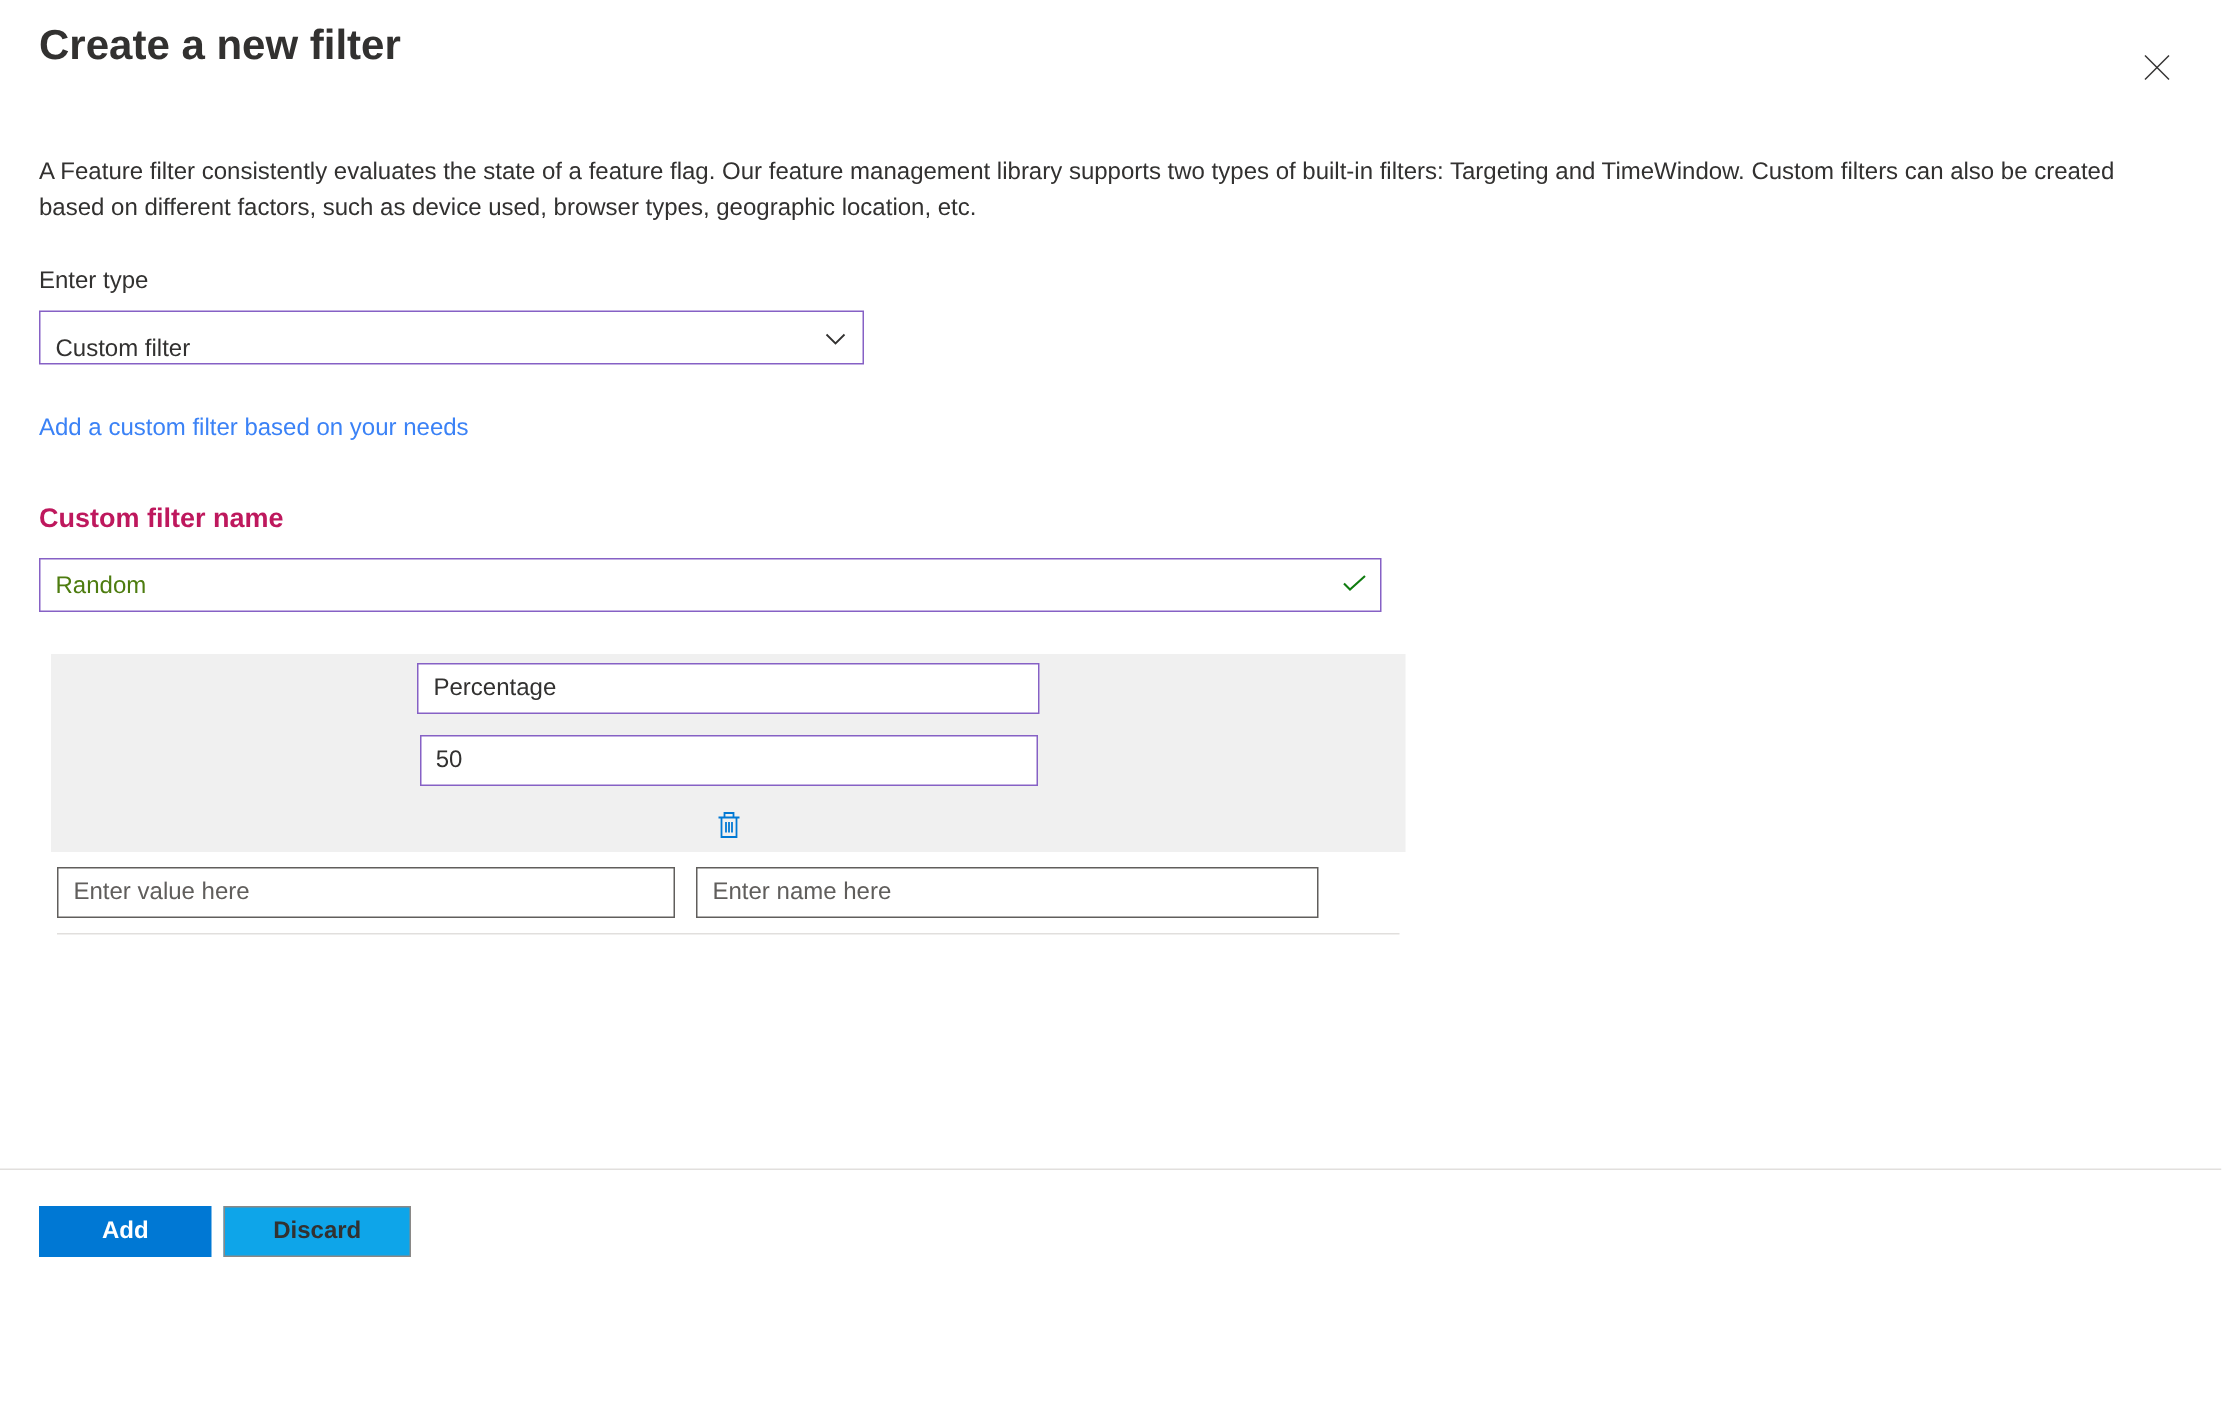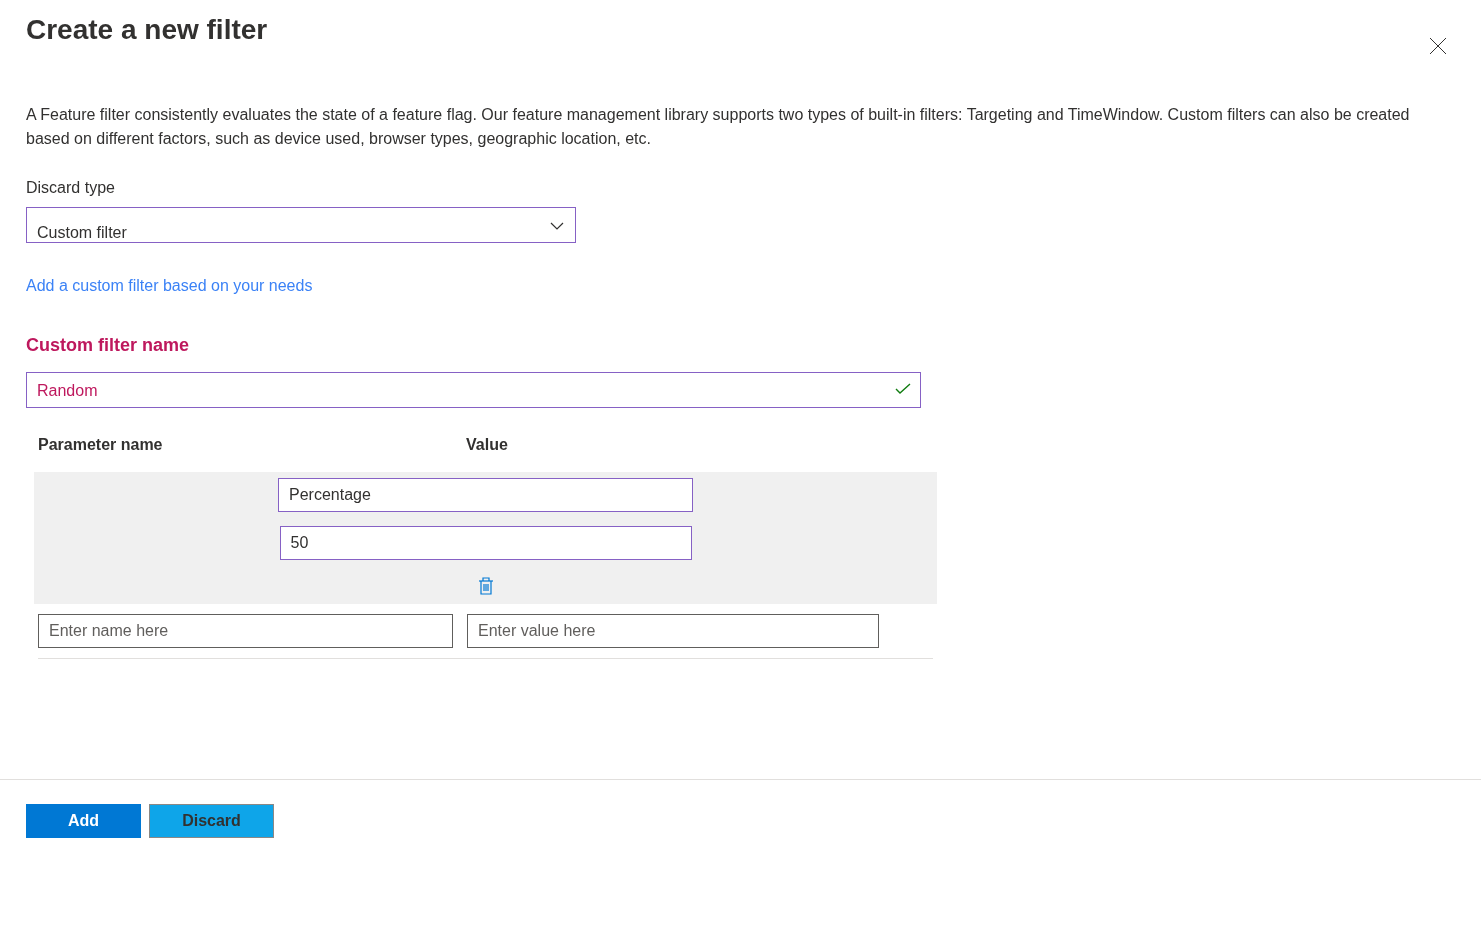--- a/index.html
+++ b/index.html
@@ -95,21 +95,21 @@
       position: relative;
       width: 895px;
       margin-bottom: 28px;
     }
     .name-input {
       width: 100%;
       height: 36px;
       border: 1px solid #8661c5;
       padding: 1px 36px 0 10px;
       font-size: 16px;
-      color: #be185d;
+      color: #4d7c0f;
       outline: none;
     }
     .check-icon {
       position: absolute;
       right: 10px;
       top: 50%;
       transform: translateY(-50%);
       color: #107c10;
     }
     .params-table {
@@ -222,21 +222,21 @@
     <button class="close-btn">
       <svg width="18" height="18" viewBox="0 0 18 18" fill="none" stroke="#323130" stroke-width="1">
         <line x1="1" y1="1" x2="17" y2="17"></line>
         <line x1="17" y1="1" x2="1" y2="17"></line>
       </svg>
     </button>
   </div>
 
   <p class="description">A Feature filter consistently evaluates the state of a feature flag. Our feature management library supports two types of built-in filters: Targeting and TimeWindow. Custom filters can also be created based on different factors, such as device used, browser types, geographic location, etc.</p>
 
-  <label class="field-label">Discard type</label>
+  <label class="field-label">Enter type</label>
   <div class="select-wrapper">
     <div class="select-box">
       <span>Custom filter</span>
     </div>
     <span class="chevron">
       <svg width="14" height="8" viewBox="0 0 14 8" fill="none" stroke="#323130" stroke-width="1.2">
         <polyline points="1,1 7,7 13,1"></polyline>
       </svg>
     </span>
   </div>
@@ -247,43 +247,39 @@
   <div class="name-input-wrapper">
     <input type="text" class="name-input" value="Random" style="">
     <span class="check-icon">
       <svg width="16" height="12" viewBox="0 0 16 12" fill="none" stroke="#107c10" stroke-width="1.4">
         <polyline points="1,6 5,10 15,1"></polyline>
       </svg>
     </span>
   </div>
 
   <div class="params-table">
-    <div class="params-header">
-      <div class="col-name">Parameter name</div>
-      <div class="col-value">Value</div>
-    </div>
 
     <div class="param-row active">
       <input type="text" class="param-input highlighted name-col" value="Percentage" style="">
       <input type="text" class="param-input highlighted value-col" value="50" style="">
       <button class="delete-btn">
         <svg width="18" height="20" viewBox="0 0 18 20" fill="none" stroke="#0078d4" stroke-width="1.2">
           <path d="M2 5 L16 5"></path>
           <path d="M6 5 L6 2 L12 2 L12 5"></path>
           <path d="M4 5 L4 18 L14 18 L14 5"></path>
           <line x1="7" y1="8" x2="7" y2="15"></line>
           <line x1="9" y1="8" x2="9" y2="15"></line>
           <line x1="11" y1="8" x2="11" y2="15"></line>
         </svg>
       </button>
     </div>
 
     <div class="param-row">
+      <input type="text" class="param-input value-col" placeholder="Enter value here" style="">
       <input type="text" class="param-input name-col" placeholder="Enter name here" style="">
-      <input type="text" class="param-input value-col" placeholder="Enter value here" style="">
     </div>
   </div>
   <div class="table-bottom-line"></div>
 </div>
 
 <div class="footer">
   <button class="btn btn-primary">Add</button>
   <button class="btn btn-secondary">Discard</button>
 </div>
 

